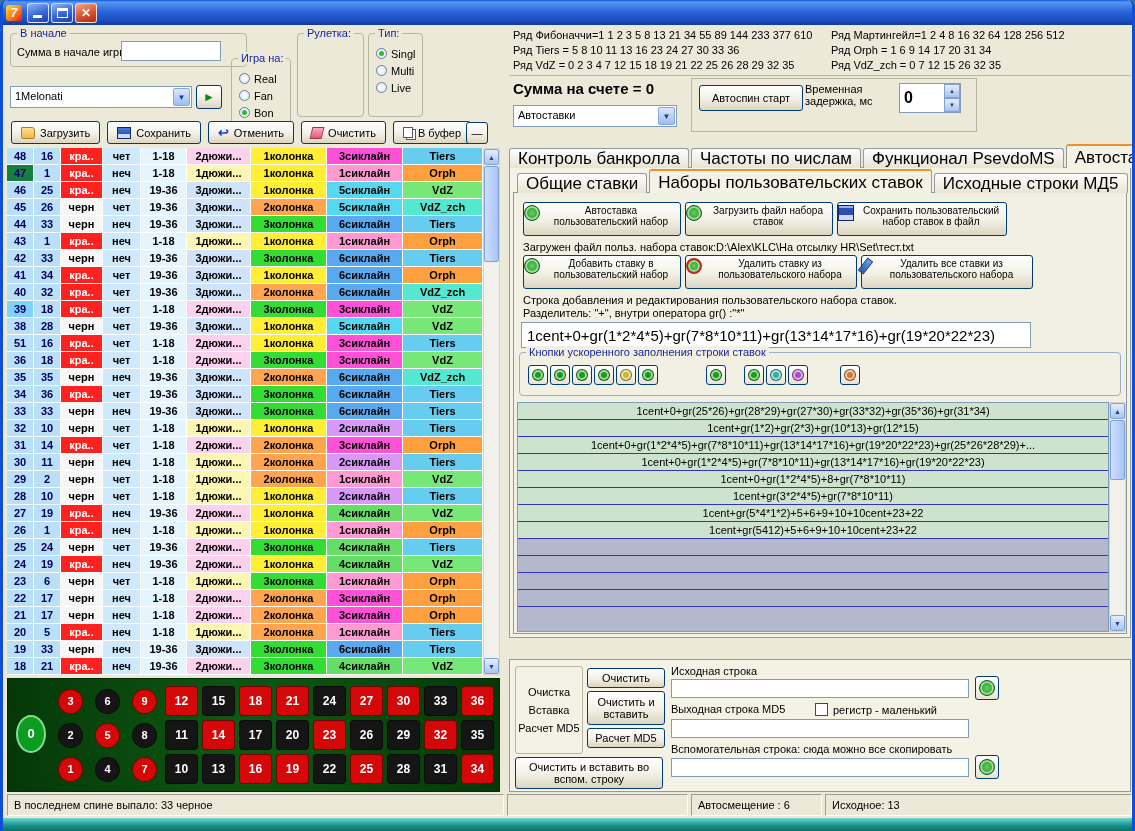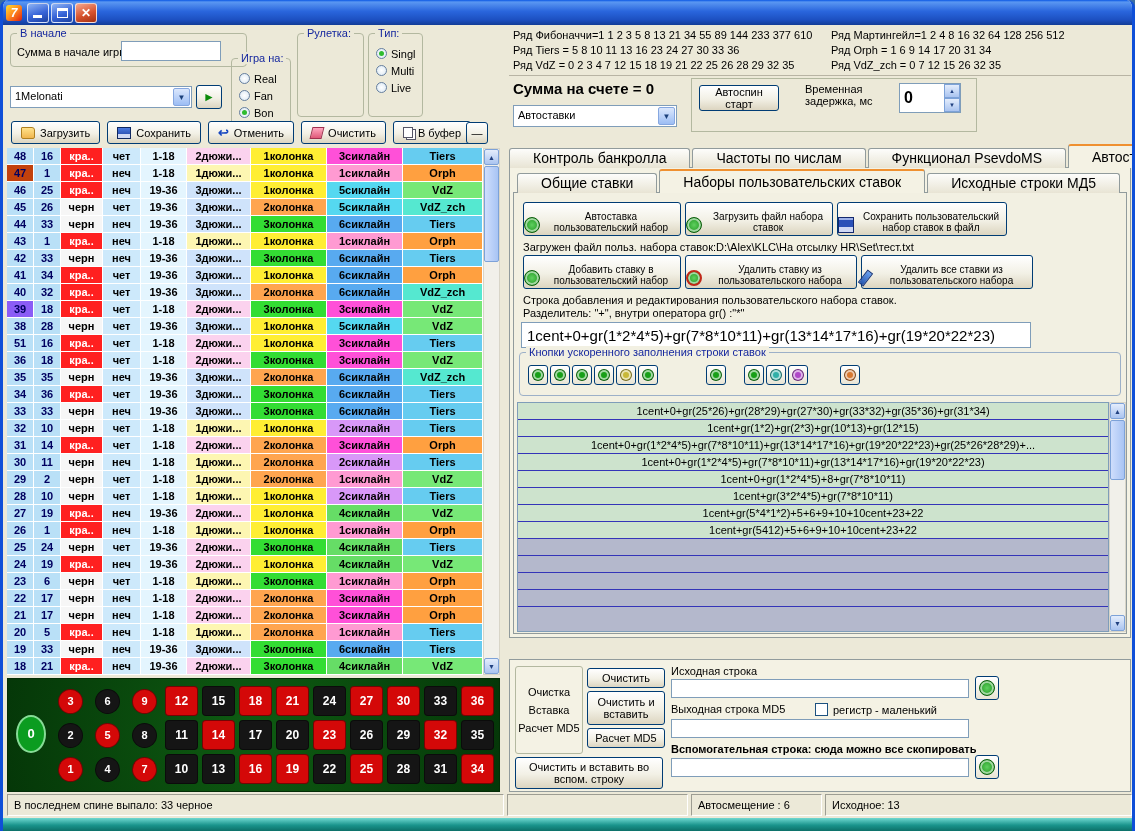--- a/index.html
+++ b/index.html
@@ -66,27 +66,27 @@
 .zero{position:absolute;left:8px;top:36px;width:30px;height:38px;border-radius:50%;background:#0b9c20;
   border:2px solid #86dc96;color:#fff;font-weight:bold;font-size:13px;text-align:center;line-height:34px;}
 .brow{position:absolute;left:44px;display:flex;}
 .bslot{width:37px;height:30px;display:flex;align-items:center;justify-content:center;}
 .bnum{width:33px;height:30px;border-radius:4px;border:1px solid rgba(0,0,0,.45);color:#fff;font-weight:bold;
   font-size:12px;text-align:center;line-height:28px;}
 .bnum.circle{width:25px;height:25px;border-radius:50%;font-size:11px;line-height:23px;}
 
 .panel{position:absolute;border:1px solid #919b9c;background:#f4f2e4;}
 .tabrow{position:absolute;display:flex;align-items:flex-end;}
-.xtab{height:20px;padding:0 23px;line-height:19px;font-size:14px;border:1px solid #919b9c;border-bottom:none;
+.xtab{height:20px;padding:0 8px;line-height:19px;font-size:17px;border:1px solid #919b9c;border-bottom:none;
   border-radius:3px 3px 0 0;background:linear-gradient(#fdfdfb,#e8e4d4);margin-right:2px;white-space:nowrap;}
 .xtab.active{height:24px;line-height:23px;background:#f4f2e4;border-top:2px solid #ef9030;position:relative;z-index:5;}
 .tsb{position:absolute;width:16px;height:17px;border:1px solid #7da2d8;border-radius:2px;
   background:linear-gradient(#e4edfc,#aac4f0);font-size:7px;color:#204080;text-align:center;line-height:15px;}
 
-.abtn{display:flex;align-items:flex-end;gap:2px;font-size:10px;line-height:11px;padding:2px 0;text-align:center;}
+.abtn{display:flex;align-items:flex-start;gap:2px;font-size:10px;line-height:11px;padding:2px 0;text-align:center;}
 .atext{flex:1;}
 .chip-icon{flex:0 0 16px;width:16px;height:16px;border-radius:50%;background:radial-gradient(#5fd05f,#128a12);
   border:1px solid #0a5c0a;box-shadow:inset 0 0 0 2px rgba(255,255,255,.55);}
 .chip-red-icon{flex:0 0 16px;width:16px;height:16px;border-radius:50%;background:radial-gradient(#5fd05f,#128a12);
   border:2px solid #c02818;box-shadow:inset 0 0 0 2px rgba(255,255,255,.55);}
 .floppy-icon{flex:0 0 16px;width:16px;height:16px;background:#2a50b8;border:1px solid #14286e;
   box-shadow:inset 0 -5px 0 #cfd8f4,inset 0 2px 0 #9cb0e8;}
 .pencil-icon{flex:0 0 7px;width:7px;height:16px;background:linear-gradient(#68a0f0,#2858b0);border:1px solid #14347c;transform:rotate(38deg);}
 .betinput{position:absolute;left:518px;top:322px;width:510px;height:26px;border:1px solid #7f9db9;background:#fff;
   font-size:15px;padding:0 5px;}
@@ -216,21 +216,21 @@
         <div class="hcell c1" style="background: rgb(185, 224, 247); color: rgb(0, 0, 96);">16</div>
         <div class="hcell c2" style="background: rgb(255, 32, 32); color: rgb(255, 255, 255);">кра..</div>
         <div class="hcell c3" style="background: rgb(205, 233, 251); color: rgb(0, 0, 0);">чет</div>
         <div class="hcell c4" style="background: rgb(228, 245, 254); color: rgb(0, 0, 0);">1-18</div>
         <div class="hcell c5" style="background: rgb(251, 210, 238); color: rgb(0, 0, 0);">2дюжи...</div>
         <div class="hcell c6" style="background: rgb(255, 238, 51); color: rgb(0, 0, 0);">1колонка</div>
         <div class="hcell c7" style="background: rgb(255, 80, 216); color: rgb(0, 0, 0);">3сиклайн</div>
         <div class="hcell c8" style="background: rgb(102, 204, 240); color: rgb(0, 0, 0);">Tiers</div>
       </div>
       <div class="hrow">
-        <div class="hcell c0" style="background: #c2410c; color: rgb(0, 0, 96);">47</div>
+        <div class="hcell c0" style="background: #15803d; color: rgb(0, 0, 96);">47</div>
         <div class="hcell c1" style="background: rgb(185, 224, 247); color: rgb(0, 0, 96);">1</div>
         <div class="hcell c2" style="background: rgb(255, 32, 32); color: rgb(255, 255, 255);">кра..</div>
         <div class="hcell c3" style="background: rgb(205, 233, 251); color: rgb(0, 0, 0);">неч</div>
         <div class="hcell c4" style="background: rgb(228, 245, 254); color: rgb(0, 0, 0);">1-18</div>
         <div class="hcell c5" style="background: rgb(253, 246, 178); color: rgb(0, 0, 0);">1дюжи...</div>
         <div class="hcell c6" style="background: rgb(255, 238, 51); color: rgb(0, 0, 0);">1колонка</div>
         <div class="hcell c7" style="background: rgb(255, 154, 210); color: rgb(0, 0, 0);">1сиклайн</div>
         <div class="hcell c8" style="background: rgb(255, 160, 64); color: rgb(0, 0, 0);">Orph</div>
       </div>
       <div class="hrow">
@@ -304,21 +304,21 @@
         <div class="hcell c1" style="background: rgb(185, 224, 247); color: rgb(0, 0, 96);">32</div>
         <div class="hcell c2" style="background: rgb(255, 32, 32); color: rgb(255, 255, 255);">кра..</div>
         <div class="hcell c3" style="background: rgb(205, 233, 251); color: rgb(0, 0, 0);">чет</div>
         <div class="hcell c4" style="background: rgb(228, 245, 254); color: rgb(0, 0, 0);">19-36</div>
         <div class="hcell c5" style="background: rgb(207, 227, 251); color: rgb(0, 0, 0);">3дюжи...</div>
         <div class="hcell c6" style="background: rgb(255, 165, 79); color: rgb(0, 0, 0);">2колонка</div>
         <div class="hcell c7" style="background: rgb(88, 170, 240); color: rgb(0, 0, 0);">6сиклайн</div>
         <div class="hcell c8" style="background: rgb(85, 232, 208); color: rgb(0, 0, 0);">VdZ_zch</div>
       </div>
       <div class="hrow">
-        <div class="hcell c0" style="background: #8b5cf6; color: rgb(0, 0, 96);">39</div>
+        <div class="hcell c0" style="background: #7dd3fc; color: rgb(0, 0, 96);">39</div>
         <div class="hcell c1" style="background: rgb(185, 224, 247); color: rgb(0, 0, 96);">18</div>
         <div class="hcell c2" style="background: rgb(255, 32, 32); color: rgb(255, 255, 255);">кра..</div>
         <div class="hcell c3" style="background: rgb(205, 233, 251); color: rgb(0, 0, 0);">чет</div>
         <div class="hcell c4" style="background: rgb(228, 245, 254); color: rgb(0, 0, 0);">1-18</div>
         <div class="hcell c5" style="background: rgb(251, 210, 238); color: rgb(0, 0, 0);">2дюжи...</div>
         <div class="hcell c6" style="background: rgb(51, 221, 51); color: rgb(0, 0, 0);">3колонка</div>
         <div class="hcell c7" style="background: rgb(255, 80, 216); color: rgb(0, 0, 0);">3сиклайн</div>
         <div class="hcell c8" style="background: rgb(119, 232, 119); color: rgb(0, 0, 0);">VdZ</div>
       </div>
       <div class="hrow">
@@ -686,21 +686,21 @@
   <span class="series" style="left:828px;top:44px;">Ряд Orph = 1 6 9 14 17 20 31 34</span>
   <span class="series" style="left:828px;top:59px;">Ряд VdZ_zch = 0 7 12 15 26 32 35</span>
   <div class="hr" style="left:506px;top:75px;width:622px;"></div>
 
   <div class="acctsum">Сумма на счете = 0</div>
   <div class="dd" style="left:510px;top:105px;width:164px;height:22px;">
     <span class="ddtext">Автоставки</span>
     <span class="ddarrow">▼</span>
   </div>
   <div class="box" style="left:688px;top:78px;width:286px;height:54px;"></div>
-  <button class="xpbtn" style="left:696px;top:85px;width:80px;height:26px;"><span>Автоспин старт</span></button>
+  <button class="xpbtn" style="left:696px;top:85px;width:104px;height:26px;"><span>Автоспин старт</span></button>
   <div class="lbl11" style="left:802px;top:83px;width:90px;">Временная задержка, мс</div>
   <div class="spinner" style="left:896px;top:83px;width:62px;height:30px;">
     <input class="spinval" value="0" style="">
     <span class="spbtns">
       <button class="spb">▲</button>
       <button class="spb">▼</button>
     </span>
   </div>
 
   <div class="panel" style="left:506px;top:167px;width:622px;height:471px;"></div>
@@ -828,21 +828,21 @@
   <input class="xpinput" style="left: 668px; top: 679px; width: 298px; height: 19px;" value="">
   <button class="chipbtn" style="left:972px;top:676px;">
       <span class="chip-icon"></span>
     </button>
 
   <div class="lbl11" style="left:668px;top:703px;">Выходная строка MD5</div>
   <span class="chk" style="left:812px;top:703px;"></span>
   <div class="lbl11" style="left:830px;top:704px;">регистр  - маленький</div>
   <input class="xpinput" style="left: 668px; top: 719px; width: 298px; height: 19px;" value="">
 
-  <div class="lbl11" style="left:668px;top:743px;font-weight:bold;">Вспомогательная строка: сюда можно все скопировать</div>
+  <div class="lbl11" style="left:668px;top:743px;">Вспомогательная строка: сюда можно все скопировать</div>
   <input class="xpinput" style="left: 668px; top: 758px; width: 298px; height: 19px;" value="">
   <button class="chipbtn" style="left:972px;top:755px;">
       <span class="chip-icon"></span>
     </button>
 
   <div class="seg" style="left:4px;width:497px;">В последнем спине выпало: 33 черное</div>
   <div class="seg" style="left:504px;width:181px;"></div>
   <div class="seg" style="left:688px;width:131px;">Автосмещение : 6</div>
   <div class="seg" style="left:822px;width:307px;">Исходное: 13</div>
   <div class="strip"></div>

